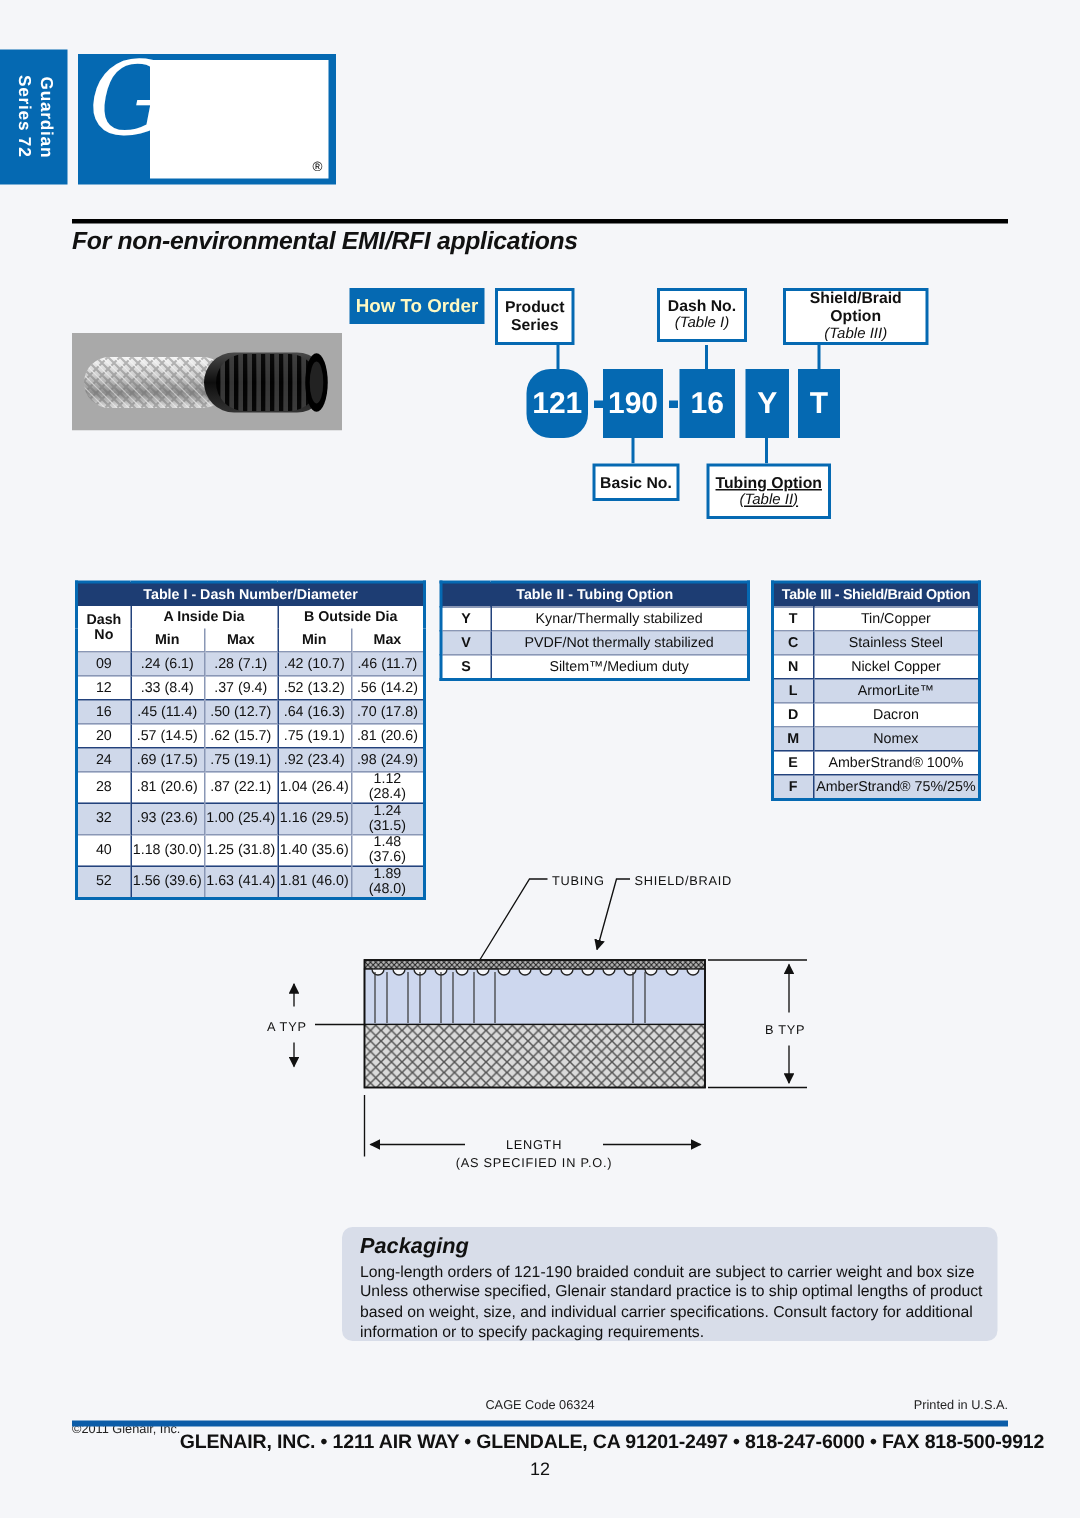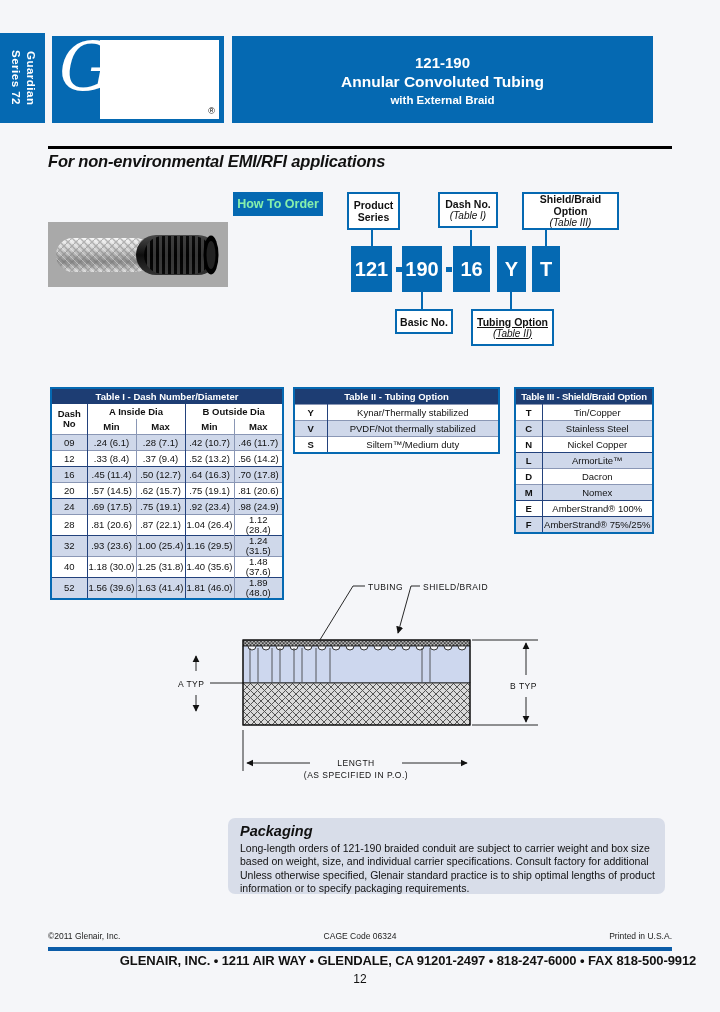--- a/index.html
+++ b/index.html
@@ -36,21 +36,21 @@
   .band .l3{font-size:11.5px;font-weight:bold;margin-top:3px;}
 
   .top-rule{position:absolute;left:48px;top:146px;width:624px;height:2.5px;background:#000;}
   .page-heading{position:absolute;left:48px;top:152px;font-size:16.5px;font-weight:bold;
                 font-style:italic;letter-spacing:-0.2px;}
 
   .photo{position:absolute;left:48px;top:222px;}
 
   
   .hto-label{position:absolute;left:233px;top:192px;width:90px;height:24px;background:var(--blue);
-             color:#86efac;font-weight:bold;font-size:12.5px;text-align:center;line-height:24px;}
+             color:#fef9c3;font-weight:bold;font-size:12.5px;text-align:center;line-height:24px;}
   .obox{position:absolute;background:#fff;border:2px solid var(--blue);box-sizing:border-box;
         display:flex;flex-direction:column;align-items:center;justify-content:center;
         font-size:10.5px;font-weight:bold;line-height:12px;text-align:center;}
   .obox .it{font-style:italic;font-weight:normal;font-size:10px;}
   .conn{position:absolute;width:2px;background:var(--blue);}
   .blk{position:absolute;top:246px;height:46px;background:var(--blue);color:#fff;font-weight:bold;
        font-size:20px;display:flex;align-items:center;justify-content:center;}
   .pnd{position:absolute;top:267px;width:6px;height:5px;background:var(--blue);}
 
   
@@ -74,21 +74,21 @@
 
   
   .pack{position:absolute;left:228px;top:818px;width:437px;height:76px;background:var(--panel);
         border-radius:7px;}
   .pack-title{position:absolute;left:12px;top:5px;font-size:14.5px;font-weight:bold;font-style:italic;}
   .pack-body{position:absolute;left:12px;top:24px;font-size:10.5px;line-height:13.4px;}
   .pack-body div{white-space:nowrap;}
 
   
   .f-small{position:absolute;top:931px;left:48px;width:624px;font-size:8.5px;color:#222;}
-  .f-copy{position:absolute;left:0;top:0;text-align:right;}
+  .f-copy{position:absolute;left:0;top:16px;text-align:right;}
   .f-cage{position:absolute;left:0;width:624px;text-align:center;top:0;}
   .f-printed{position:absolute;right:0;top:0;}
   .f-rule{position:absolute;left:48px;top:947px;width:624px;height:3.5px;background:#0b5ca8;}
   .f-addr{position:absolute;left:0;top:953px;width:720px;text-align:center;font-size:13px;
           font-weight:bold;letter-spacing:-0.1px;margin-left:48px;}
   .f-page{position:absolute;left:0;top:972px;width:720px;text-align:center;font-size:12px;}
 </style>
 </head>
 <body>
 
@@ -100,25 +100,20 @@
       <span>Guardian</span>
     </div>
   </div>
 
   <div class="logo">
     <div class="logo-white"></div>
     <span class="logo-g">G</span>
     <span class="logo-reg">®</span>
   </div>
 
-  <div class="band">
-    <div class="l1">121-190</div>
-    <div class="l2">Annular Convoluted Tubing</div>
-    <div class="l3">with External Braid</div>
-  </div>
 
   <div class="top-rule"></div>
   <div class="page-heading">For non-environmental EMI/RFI applications</div>
 
   <svg class="photo" width="180" height="65">
     <defs>
       <linearGradient id="silverg" x1="0" y1="0" x2="0" y2="1">
         <stop offset="0" stop-color="#f5f5f5"></stop>
           <stop offset="0.35" stop-color="#cfcfcf"></stop>
         <stop offset="0.7" stop-color="#8e8e8e"></stop>
@@ -142,38 +137,38 @@
     <rect x="8" y="16" width="96" height="34" rx="17" fill="url(#silverg)"></rect>
     <rect x="8" y="16" width="96" height="34" rx="17" fill="url(#braidp)" opacity="0.45"></rect>
     <rect x="88" y="13" width="82" height="40" rx="20" fill="url(#blackg)"></rect>
     <rect x="96" y="14" width="68" height="38" rx="19" fill="url(#ringsp)" opacity="0.85"></rect>
     <ellipse cx="163" cy="33" rx="7.5" ry="19.5" fill="#000"></ellipse>
     <ellipse cx="163" cy="33" rx="4.5" ry="14" fill="#222"></ellipse>
   </svg>
 
   <div class="hto-label">How To Order</div>
 
-  <div class="obox" style="left:347px;top:192px;width:53px;height:38px;">
+  <div class="obox" style="left:330px;top:192px;width:53px;height:38px;">
     <span>Product</span>
     <span>Series</span>
   </div>
   <div class="obox" style="left:438px;top:192px;width:60px;height:36px;">
     <span>Dash No.</span>
     <span class="it">(Table I)</span>
   </div>
   <div class="obox" style="left:522px;top:192px;width:97px;height:38px;">
     <span>Shield/Braid Option</span>
     <span class="it">(Table III)</span>
   </div>
 
   <div class="conn" style="left:371px;top:230px;height:16px;"></div>
   <div class="conn" style="left:470px;top:230px;height:16px;"></div>
   <div class="conn" style="left:545px;top:230px;height:16px;"></div>
 
-  <div class="blk" style="left:351px;width:41px;">121</div>
+  <div class="blk" style="left:351px;width:41px;border-radius:16px;">121</div>
   <div class="pnd" style="left:396px;"></div>
   <div class="blk" style="left:402px;width:40px;">190</div>
   <div class="pnd" style="left:446px;"></div>
   <div class="blk" style="left:453px;width:37px;">16</div>
   <div class="blk" style="left:497px;width:29px;">Y</div>
   <div class="blk" style="left:532px;width:28px;">T</div>
 
   <div class="conn" style="left:421px;top:292px;height:17px;"></div>
   <div class="conn" style="left:510px;top:292px;height:17px;"></div>
 
@@ -392,22 +387,22 @@
     <line x1="140" y1="188" x2="77" y2="188" stroke="#111" stroke-width="0.9" marker-end="url(#arr)"></line>
     <line x1="232" y1="188" x2="297" y2="188" stroke="#111" stroke-width="0.9" marker-end="url(#arr)"></line>
     <text class="dtx" x="186" y="191" text-anchor="middle">LENGTH</text>
     <text class="dtx" x="186" y="203" text-anchor="middle">(AS SPECIFIED IN P.O.)</text>
   </svg>
 
   <div class="pack">
     <div class="pack-title">Packaging</div>
     <div class="pack-body">
       <div>Long-length orders of 121-190 braided conduit are subject to carrier weight and box size</div>
+      <div>Unless otherwise specified, Glenair standard practice is to ship optimal lengths of product</div>
       <div>based on weight, size, and individual carrier specifications. Consult factory for additional</div>
-      <div>Unless otherwise specified, Glenair standard practice is to ship optimal lengths of product</div>
       <div>information or to specify packaging requirements.</div>
     </div>
   </div>
 
   <div class="f-small">
     <span class="f-copy">©2011 Glenair, Inc.</span>
     <span class="f-cage">CAGE Code 06324</span>
     <span class="f-printed">Printed in U.S.A.</span>
   </div>
   <div class="f-rule"></div>

